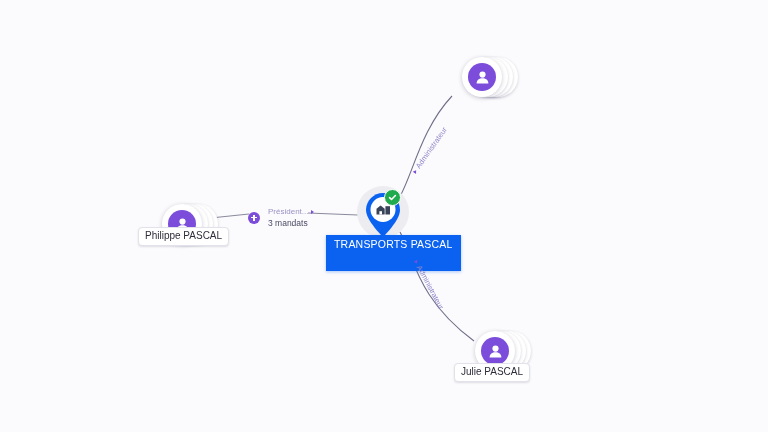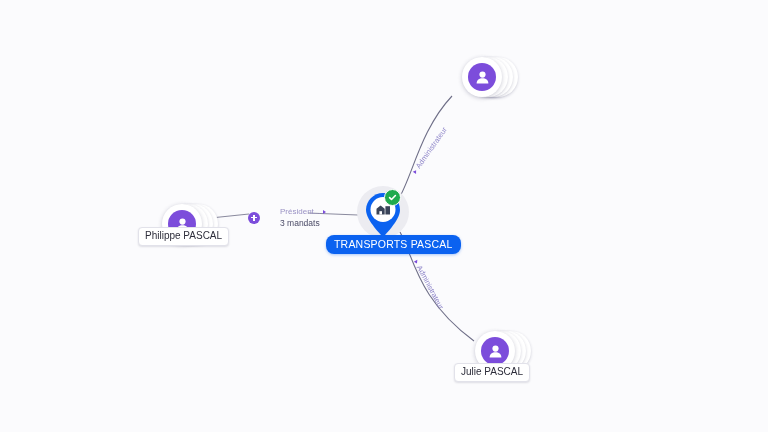--- a/index.html
+++ b/index.html
@@ -122,34 +122,34 @@
   .verified-badge svg { display: block; }
 
   #company-label {
     position: absolute;
     left: 326px;
     top: 235px;
     background: #0b62f0;
     color: #ffffff;
     font-size: 10.5px;
     letter-spacing: 0.2px;
-    padding: 3px 8px 4px 8px;
-    border-radius: 8px;
+    padding: 3px 8px 21px 8px;
+    border-radius: 0;
     white-space: nowrap;
     box-shadow: 0 1px 3px rgba(11,98,240,0.35);
   }
 
   
   #mandate-badge {
     position: absolute;
     left: 248px;
     top: 207px;
     display: flex;
     align-items: center;
-    gap: 20px;
+    gap: 8px;
   }
   .plus-circle {
     width: 12px;
     height: 12px;
     border-radius: 50%;
     background: #7c4ddb;
     flex: 0 0 auto;
     position: relative;
   }
   .plus-circle::before,

